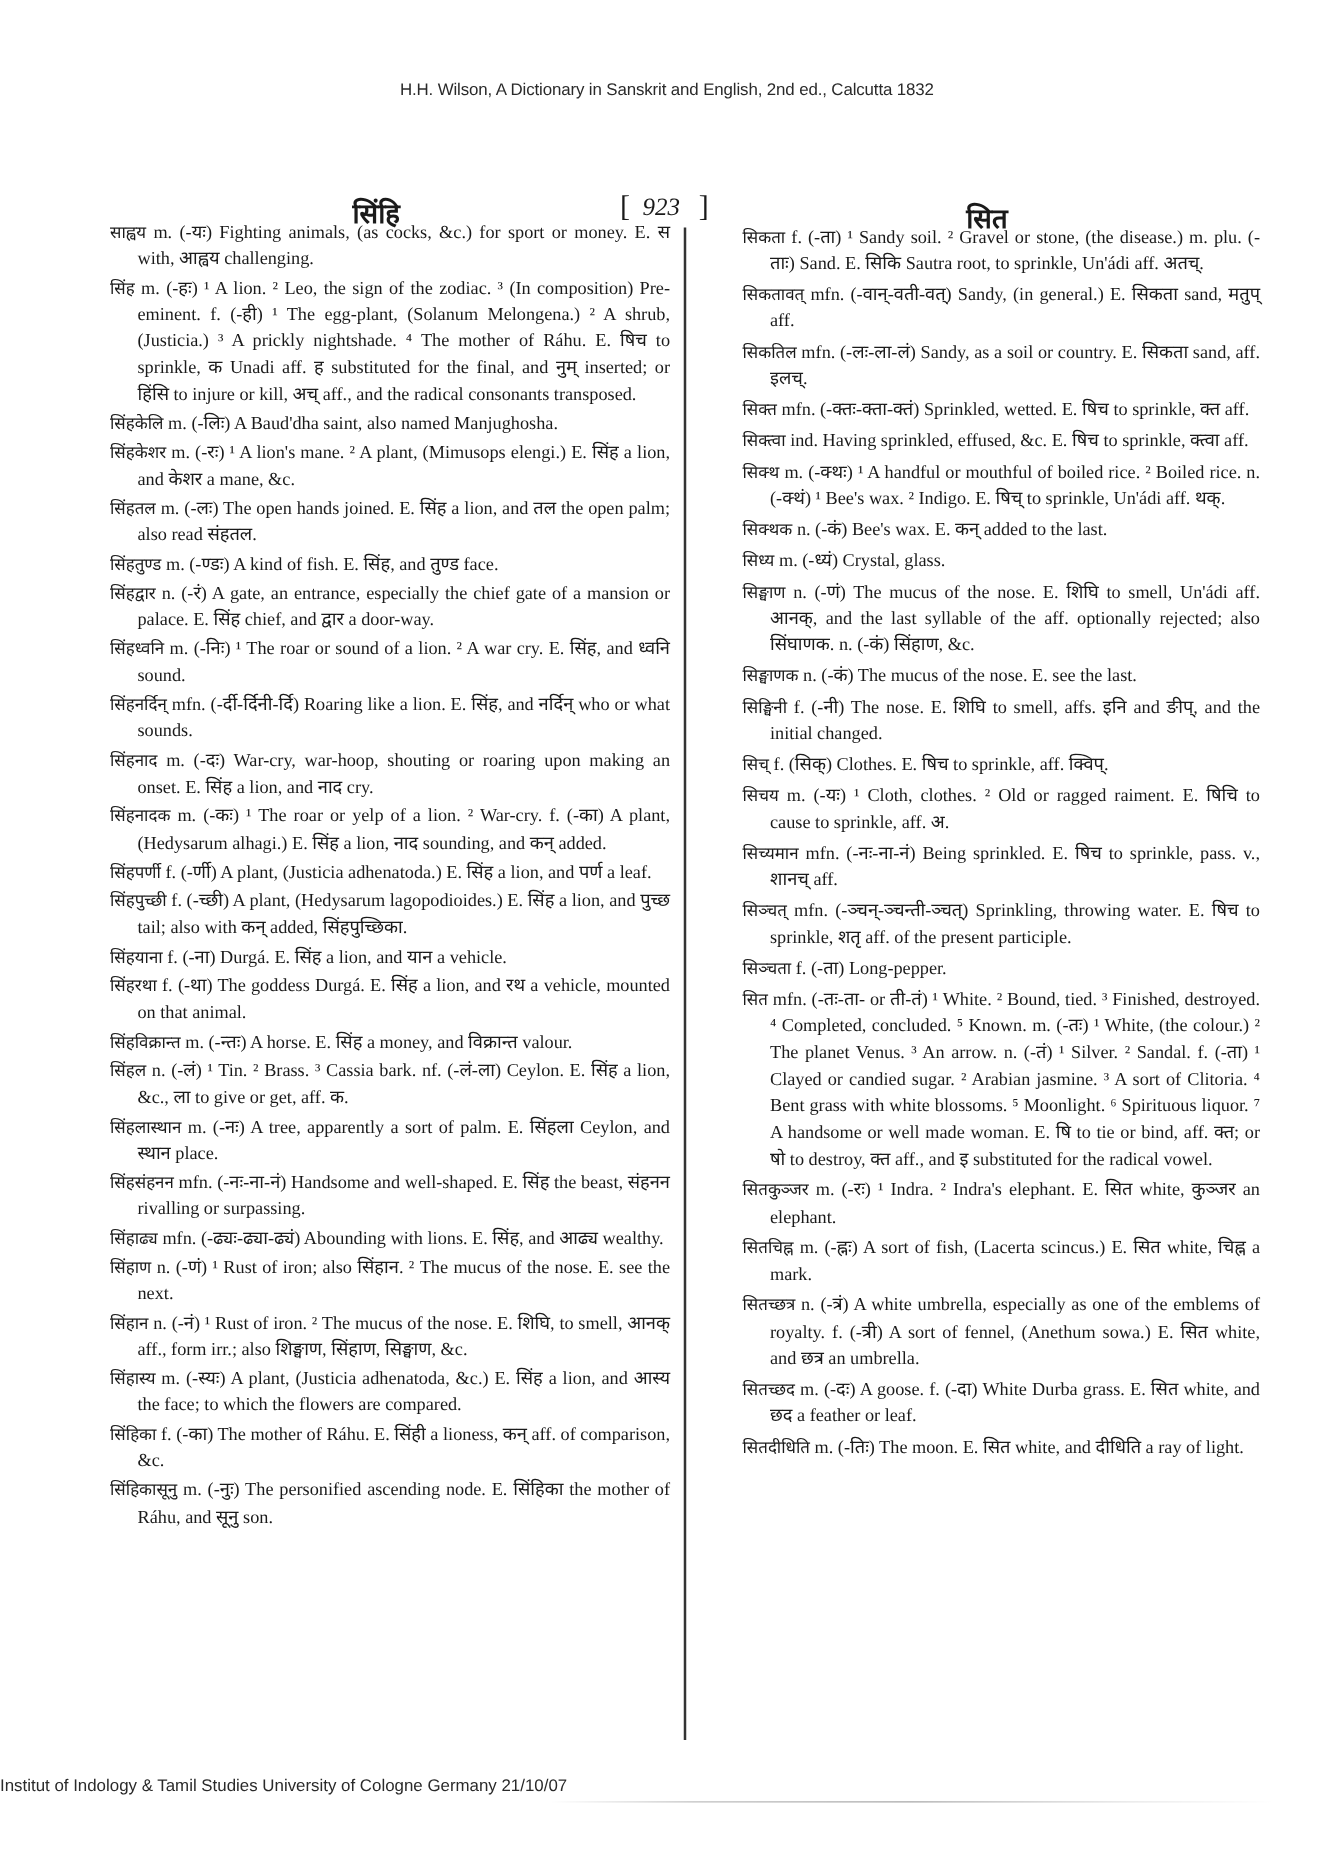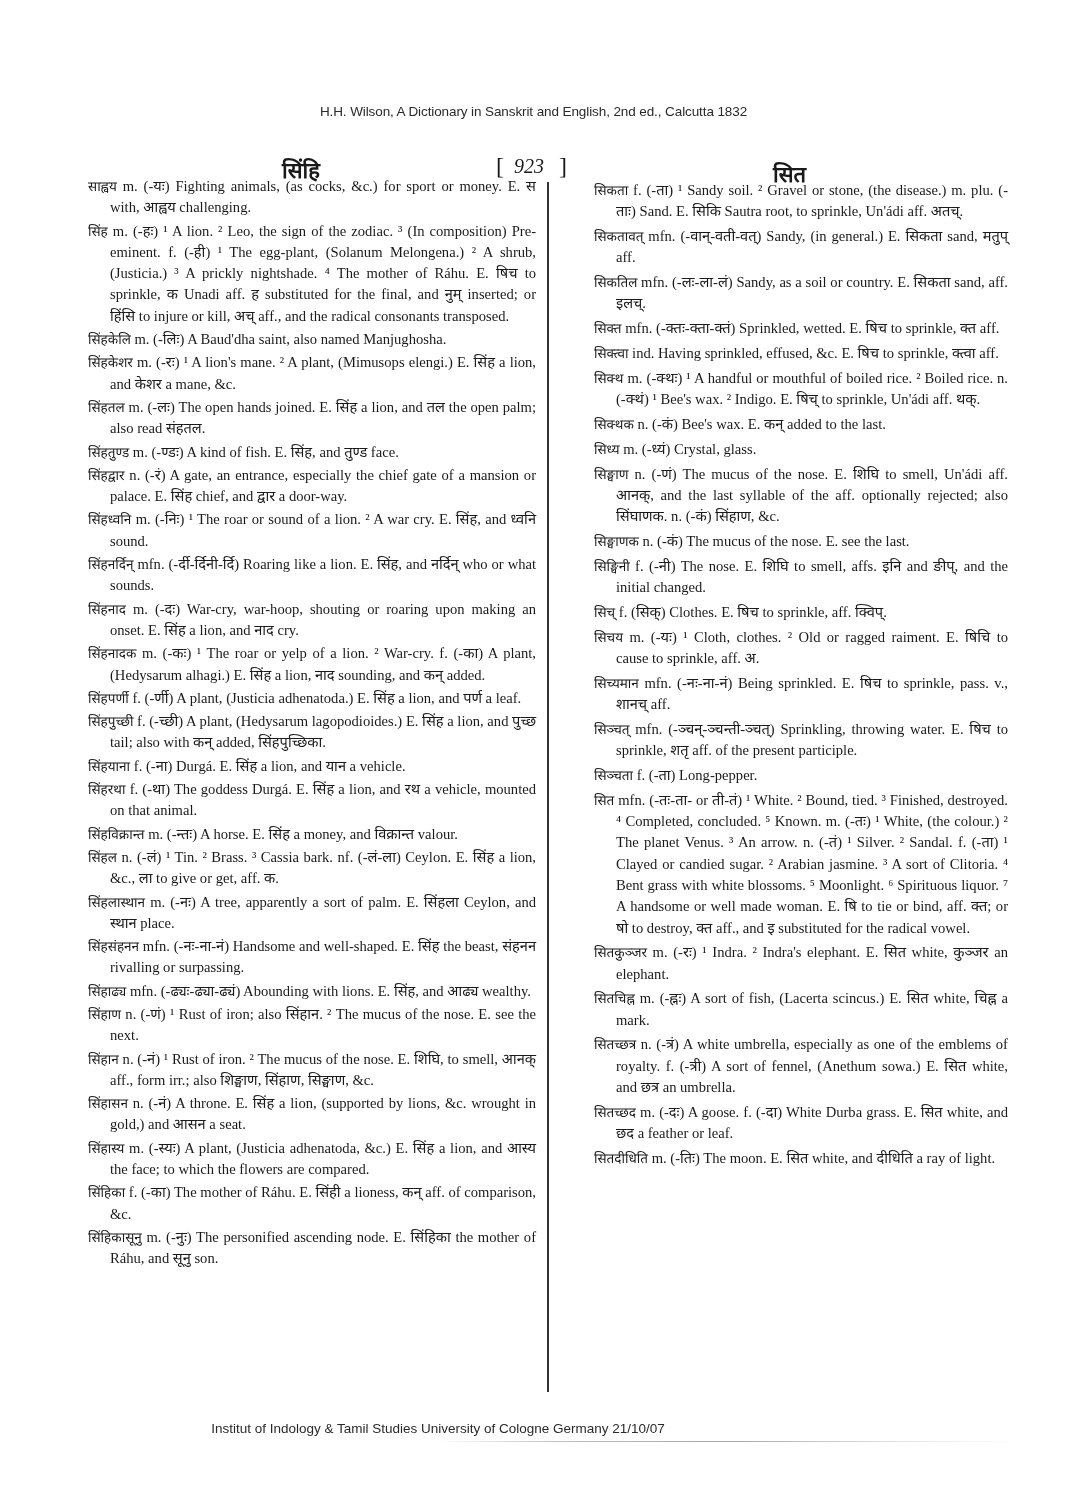--- a/index.html
+++ b/index.html
@@ -4,21 +4,21 @@
 <style>
   html, body { margin: 0; padding: 0; background: #ffffff; }
   body {
     width: 1067px; height: 1500px; position: relative; overflow: hidden;
     color: #1a1a1a;
     font-family: "Liberation Serif", "DejaVu Serif", serif;
   }
   .source-header {
     position: absolute; top: 64px; left: 0; width: 1067px; text-align: center;
     font-family: "Liberation Sans", "DejaVu Sans", sans-serif;
-    font-size: 13.5px; color: #2a2a2a; letter-spacing: -0.1px; margin-top: 40px;
+    font-size: 13.5px; color: #2a2a2a; letter-spacing: -0.1px;
   }
   .running-head {
     position: absolute; top: 150px; left: 0; width: 1067px; height: 40px;
   }
   .rh-left { position: absolute; left: 282px; top: 4px; font-size: 22px; font-weight: bold; font-family: "DejaVu Sans", sans-serif; }
   .rh-page { position: absolute; left: 496px; top: 2px; font-size: 20px; font-style: italic; }
   .rh-page .br { font-style: normal; font-size: 24px; position: relative; top: 1px; }
   .rh-right { position: absolute; left: 773px; top: 8px; font-size: 22px; font-weight: bold; font-family: "DejaVu Sans", sans-serif; }
 
   .column {
@@ -32,21 +32,21 @@
     background: #333;
   }
   .entry {
     text-align: justify;
     padding-left: 22px; text-indent: -22px;
     margin: 0 0 2px 0;
   }
   .col-right .entry { margin-bottom: 3.5px; margin-left: 36px; }
   .hw { font-family: "DejaVu Sans", sans-serif; font-weight: normal; font-size: 13.5px; }
   .footer-credit {
-    position: absolute; top: 1421px; left: 0; width: 876px; text-align: center;
+    position: absolute; top: 1421px; left: 0; width: 876px; text-align: left;
     font-family: "Liberation Sans", "DejaVu Sans", sans-serif;
     font-size: 13.5px; color: #2a2a2a;
   }
   .scan-line {
     position: absolute; top: 1441px; left: 440px; width: 580px; height: 1px;
     background: linear-gradient(90deg, rgba(0,0,0,0) 0%, rgba(0,0,0,0.25) 20%, rgba(0,0,0,0.35) 50%, rgba(0,0,0,0.1) 80%, rgba(0,0,0,0) 100%);
   }
 </style>
 </head>
 <body>
@@ -77,21 +77,20 @@
     <p class="entry"><span class="hw">सिंहपुच्छी</span> <span>f. (-च्छी) A plant, (Hedysarum lagopodioides.) E. सिंह a lion, and पुच्छ tail; also with कन् added, सिंहपुच्छिका.</span></p>
     <p class="entry"><span class="hw">सिंहयाना</span> <span>f. (-ना) Durgá. E. सिंह a lion, and यान a vehicle.</span></p>
     <p class="entry"><span class="hw">सिंहरथा</span> <span>f. (-था) The goddess Durgá. E. सिंह a lion, and रथ a vehicle, mounted on that animal.</span></p>
     <p class="entry"><span class="hw">सिंहविक्रान्त</span> <span>m. (-न्तः) A horse. E. सिंह a money, and विक्रान्त valour.</span></p>
     <p class="entry"><span class="hw">सिंहल</span> <span>n. (-लं) ¹ Tin. ² Brass. ³ Cassia bark. nf. (-लं-ला) Ceylon. E. सिंह a lion, &amp;c., ला to give or get, aff. क.</span></p>
     <p class="entry"><span class="hw">सिंहलास्थान</span> <span>m. (-नः) A tree, apparently a sort of palm. E. सिंहला Ceylon, and स्थान place.</span></p>
     <p class="entry"><span class="hw">सिंहसंहनन</span> <span>mfn. (-नः-ना-नं) Handsome and well-shaped. E. सिंह the beast, संहनन rivalling or surpassing.</span></p>
     <p class="entry"><span class="hw">सिंहाढ्य</span> <span>mfn. (-ढ्यः-ढ्या-ढ्यं) Abounding with lions. E. सिंह, and आढ्य wealthy.</span></p>
     <p class="entry"><span class="hw">सिंहाण</span> <span>n. (-णं) ¹ Rust of iron; also सिंहान. ² The mucus of the nose. E. see the next.</span></p>
     <p class="entry"><span class="hw">सिंहान</span> <span>n. (-नं) ¹ Rust of iron. ² The mucus of the nose. E. शिघि, to smell, आनक् aff., form irr.; also शिङ्घाण, सिंहाण, सिङ्घाण, &amp;c.</span></p>
-    <p class="entry"><span class="hw">सिंहासन</span> <span>n. (-नं) A throne. E. सिंह a lion, (supported by lions, &amp;c. wrought in gold,) and आसन a seat.</span></p>
     <p class="entry"><span class="hw">सिंहास्य</span> <span>m. (-स्यः) A plant, (Justicia adhenatoda, &amp;c.) E. सिंह a lion, and आस्य the face; to which the flowers are compared.</span></p>
     <p class="entry"><span class="hw">सिंहिका</span> <span>f. (-का) The mother of Ráhu. E. सिंही a lioness, कन् aff. of comparison, &amp;c.</span></p>
     <p class="entry"><span class="hw">सिंहिकासूनु</span> <span>m. (-नुः) The personified ascending node. E. सिंहिका the mother of Ráhu, and सूनु son.</span></p>
   </div>
 <div class="divider"></div>
 <div class="column col-right">
     <p class="entry"><span class="hw">सिकता</span> <span>f. (-ता) ¹ Sandy soil. ² Gravel or stone, (the disease.) m. plu. (-ताः) Sand. E. सिकि Sautra root, to sprinkle, Un'ádi aff. अतच्.</span></p>
     <p class="entry"><span class="hw">सिकतावत्</span> <span>mfn. (-वान्-वती-वत्) Sandy, (in general.) E. सिकता sand, मतुप् aff.</span></p>
     <p class="entry"><span class="hw">सिकतिल</span> <span>mfn. (-लः-ला-लं) Sandy, as a soil or country. E. सिकता sand, aff. इलच्.</span></p>
     <p class="entry"><span class="hw">सिक्त</span> <span>mfn. (-क्तः-क्ता-क्तं) Sprinkled, wetted. E. षिच to sprinkle, क्त aff.</span></p>

